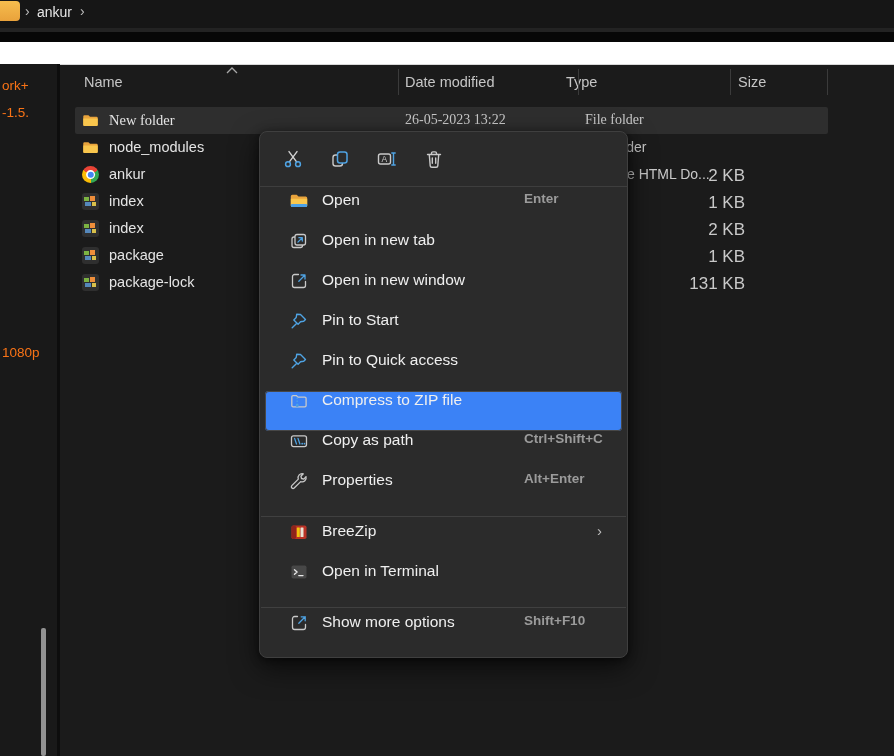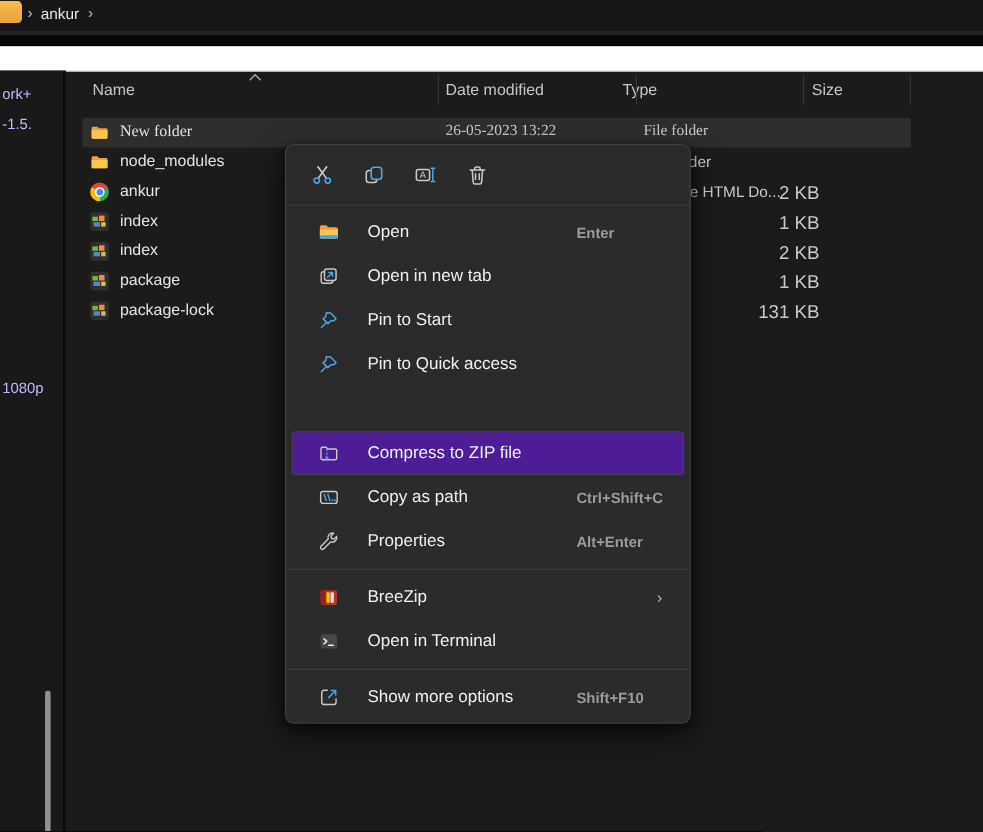--- a/index.html
+++ b/index.html
@@ -13,21 +13,21 @@
   .crumb-strip{position:absolute;left:0;top:28px;width:894px;height:4px;background:#232323;}
   .black-band{position:absolute;left:0;top:32px;width:894px;height:10px;background:#070707;}
   .white-band{position:absolute;left:0;top:42px;width:894px;height:22px;background:#ffffff;border-bottom:1px solid #d8d8d8;}
   .crumb-folder{position:absolute;left:0;top:1px;width:20px;height:20px;border-radius:0 4px 4px 0;
     background:linear-gradient(#f6bd4e,#e9a23b);}
   .crumb-chev{position:absolute;top:3px;font-size:14px;color:#bdbdbd;}
   .crumb-item{position:absolute;left:37px;top:4px;font-size:14px;color:#e6e6e6;}
   
   .sidebar{position:absolute;left:0;top:64px;width:57px;height:692px;background:#191919;}
   .side-divider{position:absolute;left:57px;top:64px;width:3px;height:692px;background:#0d0d0d;}
-  .side-clip{position:absolute;left:2px;font-size:13.5px;color:#c4b5fd;white-space:nowrap;}
+  .side-clip{position:absolute;left:2px;font-size:13.5px;color:#f97316;white-space:nowrap;}
   .scroll-thumb{position:absolute;left:41px;top:628px;width:5px;height:128px;background:#929292;border-radius:2px;}
   
   .hdr{position:absolute;top:64px;height:36px;font-size:14.5px;color:#c6c6c6;line-height:36px;}
   .hdr-sep{position:absolute;top:69px;height:26px;width:1px;background:#3b3b3b;}
   .sort-chev{position:absolute;left:224px;top:64px;}
   
   .frow{position:absolute;left:75px;width:753px;height:27px;border-radius:2px;}
   .frow.sel{background:#2e2e2e;font-family:Liberation Serif, serif;}
   .ficon{position:absolute;left:7px;top:5px;width:17px;height:17px;display:inline-block;}
   .fname{position:absolute;left:34px;top:5px;font-size:14.5px;color:#e4e4e4;white-space:nowrap;}
@@ -42,22 +42,22 @@
   .smfile{border-radius:3px;background:#2f2f2f;position:relative;overflow:hidden;}
   .smfile i{position:absolute;display:block;}
   
   .cmenu{position:absolute;left:259px;top:131px;width:369px;height:527px;background:#2b2b2b;
     border:1px solid #3f3f3f;border-radius:8px;box-sizing:border-box;
     box-shadow:0 10px 28px rgba(0,0,0,.6), 0 2px 8px rgba(0,0,0,.5);}
   .ctoolbar{height:54px;display:flex;align-items:center;padding-left:15px;gap:11px;}
   .cticon{width:36px;height:36px;display:flex;align-items:center;justify-content:center;border-radius:4px;}
   .tsep{height:1px;background:#3e3e3e;}
   .citems{padding-top:4px;}
-  .mi{position:relative;height:40px;margin:0 5px;border-radius:4px;display:flex;align-items:center;padding-left:24px;box-sizing:border-box;gap:12px;}
-  .mi.hover{background:#4c1d95;box-shadow:inset 0 0 0 1px #474747;margin-top:41px;}
+  .mi{position:relative;height:40px;margin:0 5px;border-radius:4px;display:flex;align-items:flex-start;padding-left:24px;box-sizing:border-box;}
+  .mi.hover{background:#3b82f6;box-shadow:inset 0 0 0 1px #474747;}
   .mico{width:20px;height:20px;display:inline-block;flex:0 0 20px;}
   .mlabel{margin-left:13px;font-size:15.5px;color:#efefef;white-space:nowrap;}
   .mshort{position:absolute;left:259px;font-size:13.5px;color:#9b9b9b;white-space:nowrap;font-weight:bold;}
   .msub{position:absolute;right:20px;color:#bdbdbd;font-size:15px;}
   .msep{height:1px;background:#404040;margin:5px 1px;}
 </style>
 </head>
 <body>
 
 <div id="screen">
@@ -208,20 +208,30 @@
           <svg width="20" height="20" viewBox="0 0 20 20" fill="none">
             <rect x="3" y="6" width="10.5" height="10.5" rx="2" stroke="#c9c9c9" stroke-width="1.3"></rect>
             <rect x="6" y="3.5" width="10.5" height="10.5" rx="2" stroke="#c9c9c9" stroke-width="1.3" fill="#2b2b2b"></rect>
             <path d="M8.9 11.1 L13.3 6.7 M9.9 6.7 h3.4 v3.4" stroke="#4fa3e3" stroke-width="1.3" stroke-linecap="round" stroke-linejoin="round"></path>
           </svg>
         </span>
         <span class="mlabel">Open in new tab</span>
         <span class="mshort"></span>
       </div>
 
+      <div class="mi">
+        <span class="mico">
+          <svg width="20" height="20" viewBox="0 0 20 20" fill="none">
+            <path d="M9.5 3.5 H5.5 A2 2 0 0 0 3.5 5.5 v9 a2 2 0 0 0 2 2 h9 a2 2 0 0 0 2-2 V10.5" stroke="#c9c9c9" stroke-width="1.3" stroke-linecap="round"></path>
+            <path d="M9.8 10.2 L16 4 M12 4 h4 v4" stroke="#4fa3e3" stroke-width="1.3" stroke-linecap="round" stroke-linejoin="round"></path>
+          </svg>
+        </span>
+        <span class="mlabel">Open in new window</span>
+        <span class="mshort"></span>
+      </div>
 
       <div class="mi">
         <span class="mico">
           <svg width="20" height="20" viewBox="0 0 20 20" fill="none" stroke="#4fa3e3" stroke-width="1.4" stroke-linecap="round" stroke-linejoin="round">
             <path d="M11.5 3.5 l5 5 -1.8 1.8 -3.2.5 -2.4 2.4 -4.3-4.3 2.4-2.4.5-3.2z"></path>
             <path d="M7.3 12.7 L3.2 16.8"></path>
           </svg>
         </span>
         <span class="mlabel">Pin to Start</span>
         <span class="mshort"></span>

